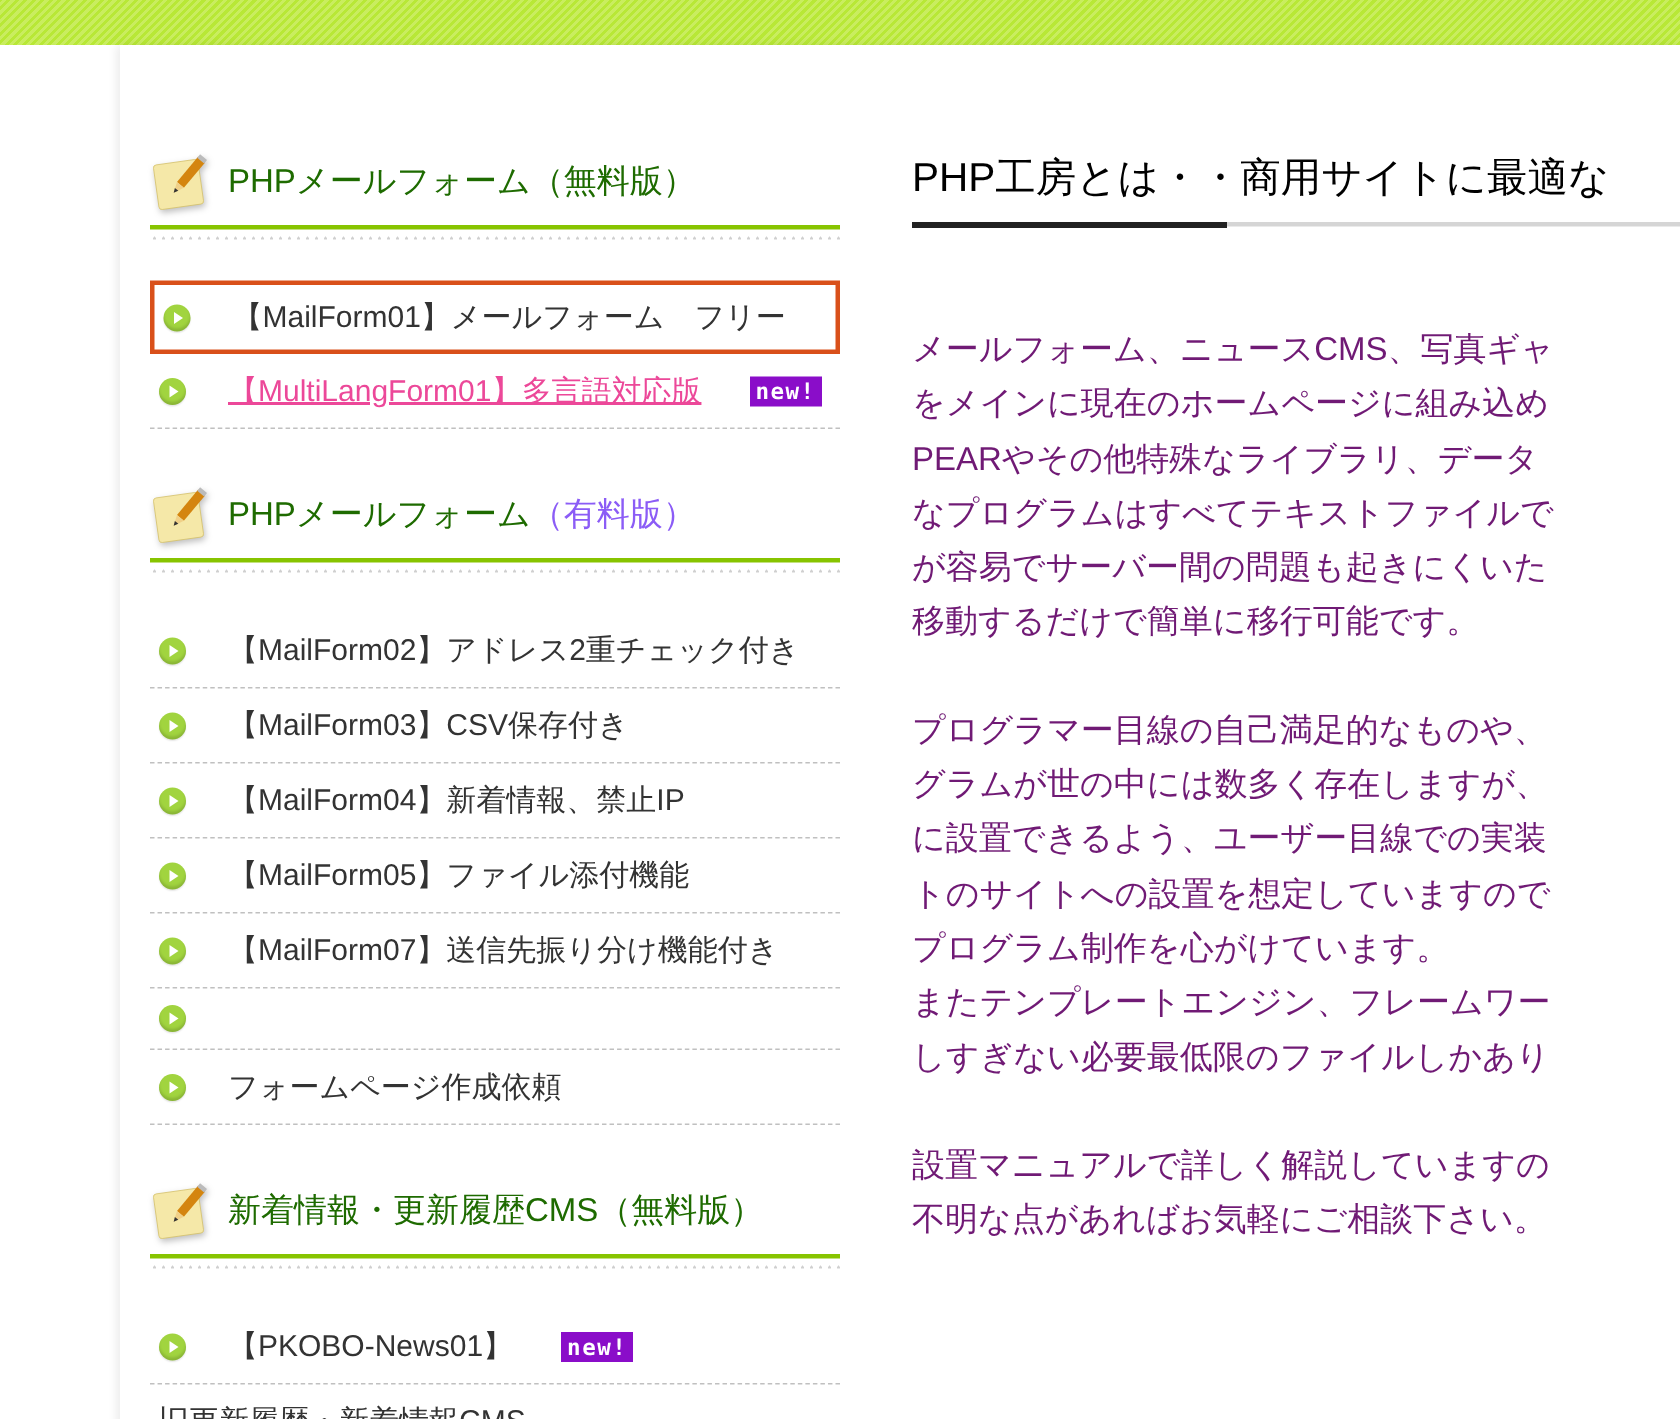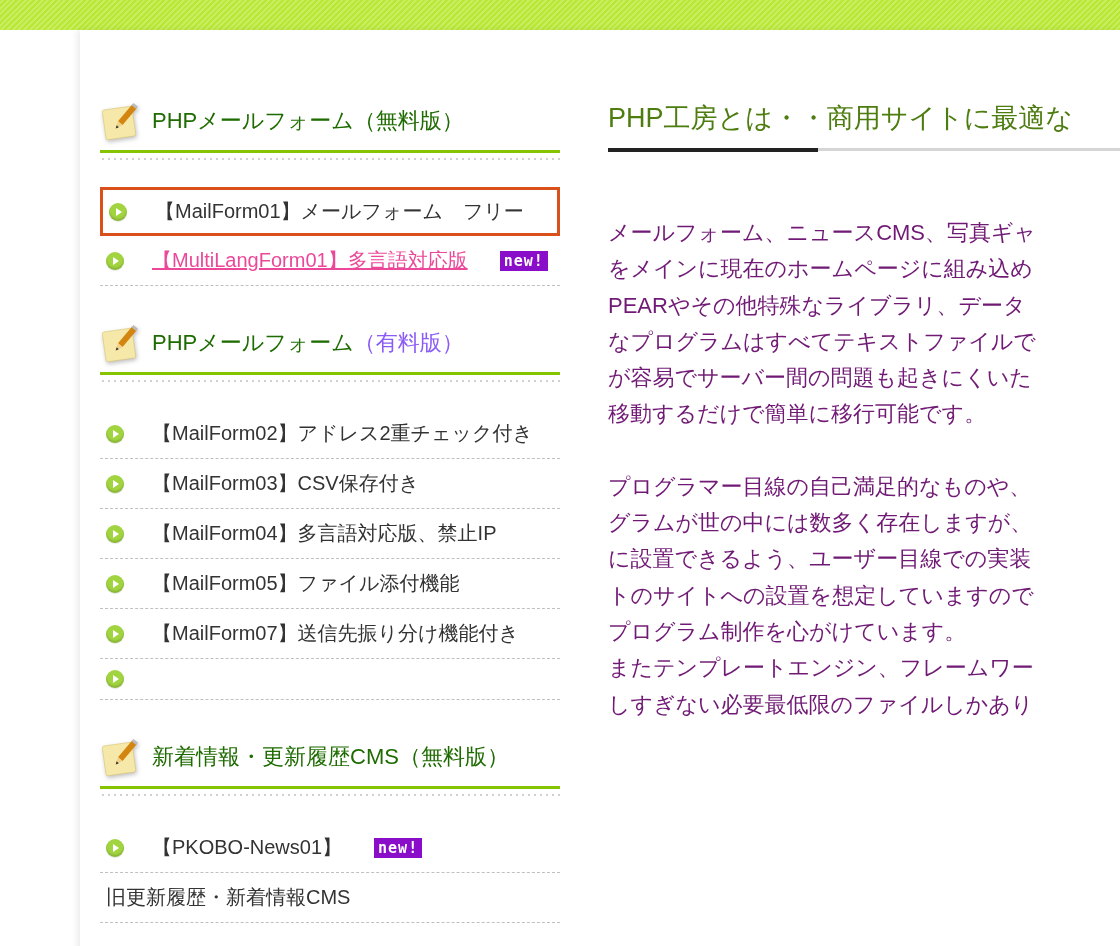--- a/index.html
+++ b/index.html
@@ -152,21 +152,21 @@
       margin-left: 4px;
       font-family: monospace;
     }
 
     .section-block {
       margin-bottom: 36px;
     }
 
     .main-heading {
       font-size: 27px;
-      color: #4d7c0f;
+      color: #000000;
       font-weight: normal;
       padding-bottom: 12px;
       position: relative;
       white-space: nowrap;
     }
 
     .main-underline-container {
       position: relative;
       height: 3px;
       margin-bottom: 64px;
@@ -255,32 +255,36 @@
             <li class="menu-item">
               <span class="arrow-bullet"></span>
               <span>【MailForm02】アドレス2重チェック付き</span>
             </li>
             <li class="menu-item">
               <span class="arrow-bullet"></span>
               <span>【MailForm03】CSV保存付き</span>
             </li>
             <li class="menu-item">
               <span class="arrow-bullet"></span>
-              <span>【MailForm04】多言語対応版、禁止IP</span>
+              <span>【MailForm04】新着情報、禁止IP</span>
             </li>
             <li class="menu-item">
               <span class="arrow-bullet"></span>
               <span>【MailForm05】ファイル添付機能</span>
             </li>
             <li class="menu-item">
               <span class="arrow-bullet"></span>
               <span>【MailForm07】送信先振り分け機能付き</span>
             </li>
             <li class="menu-item">
               <span class="arrow-bullet"></span>
+            </li>
+            <li class="menu-item">
+              <span class="arrow-bullet"></span>
+              <span>フォームページ作成依頼</span>
             </li>
           </ul>
         </div>
         <div class="section-block">
           <div class="section-header">
             <span class="pencil-icon"><svg viewBox="0 0 42 42">
     <rect x="4" y="8" width="30" height="30" rx="2" fill="#f5e8a8" transform="rotate(-8 19 23)"></rect>
     <rect x="4" y="8" width="30" height="30" rx="2" fill="none" stroke="#d4c068" stroke-width="0.5" transform="rotate(-8 19 23)"></rect>
     <g transform="rotate(40 28 14)">
       <rect x="25" y="4" width="6" height="22" fill="#d4850f"></rect>
@@ -309,17 +313,18 @@
     <main class="main">
       <h1 class="main-heading">PHP工房とは・・商用サイトに最適な</h1>
       <div class="main-underline-container">
         <div class="main-underline-gray"></div>
         <div class="main-underline-black"></div>
       </div>
       <div class="main-body">
 
       <p>メールフォーム、ニュースCMS、写真ギャ<br>をメインに現在のホームページに組み込め<br>PEARやその他特殊なライブラリ、データ<br>なプログラムはすべてテキストファイルで<br>が容易でサーバー間の問題も起きにくいた<br>移動するだけで簡単に移行可能です。</p>
           <p>プログラマー目線の自己満足的なものや、<br>グラムが世の中には数多く存在しますが、<br>に設置できるよう、ユーザー目線での実装<br>トのサイトへの設置を想定していますので<br>プログラム制作を心がけています。<br>またテンプレートエンジン、フレームワー<br>しすぎない必要最低限のファイルしかあり</p>
+          <p>設置マニュアルで詳しく解説していますの<br>不明な点があればお気軽にご相談下さい。</p>
         </div>
     </main>
 
   </div>
 </div>
 
 </body></html>

